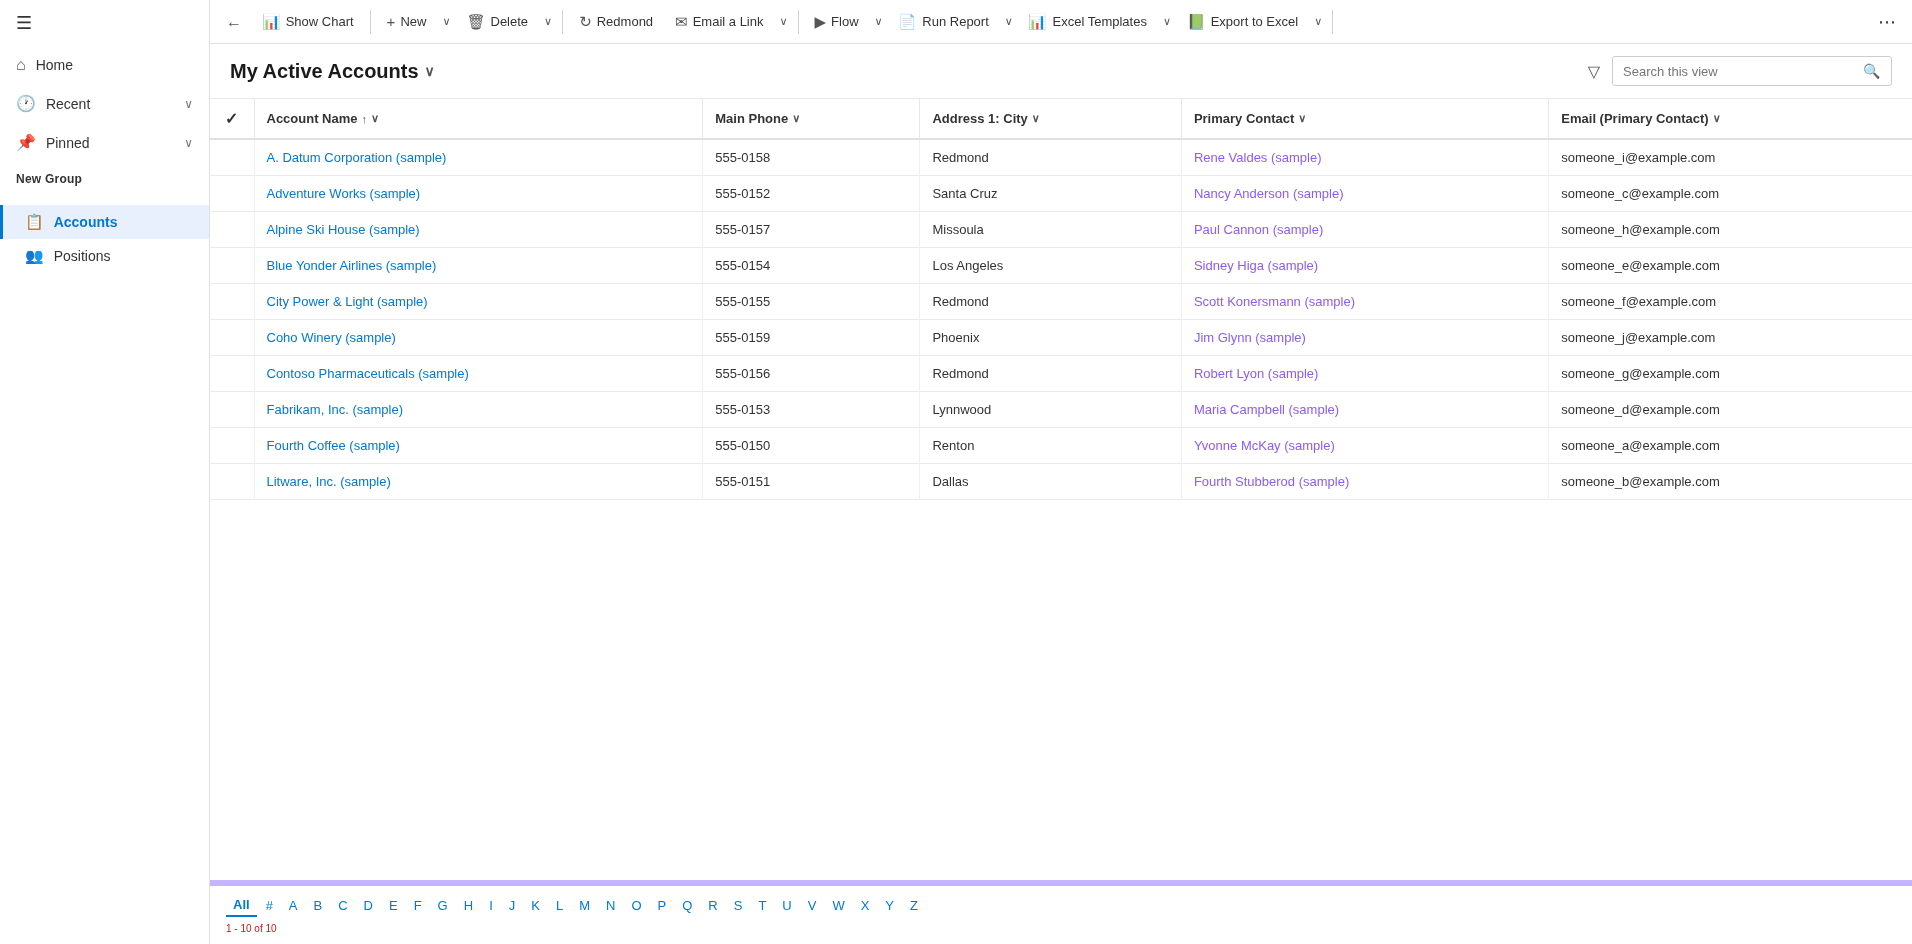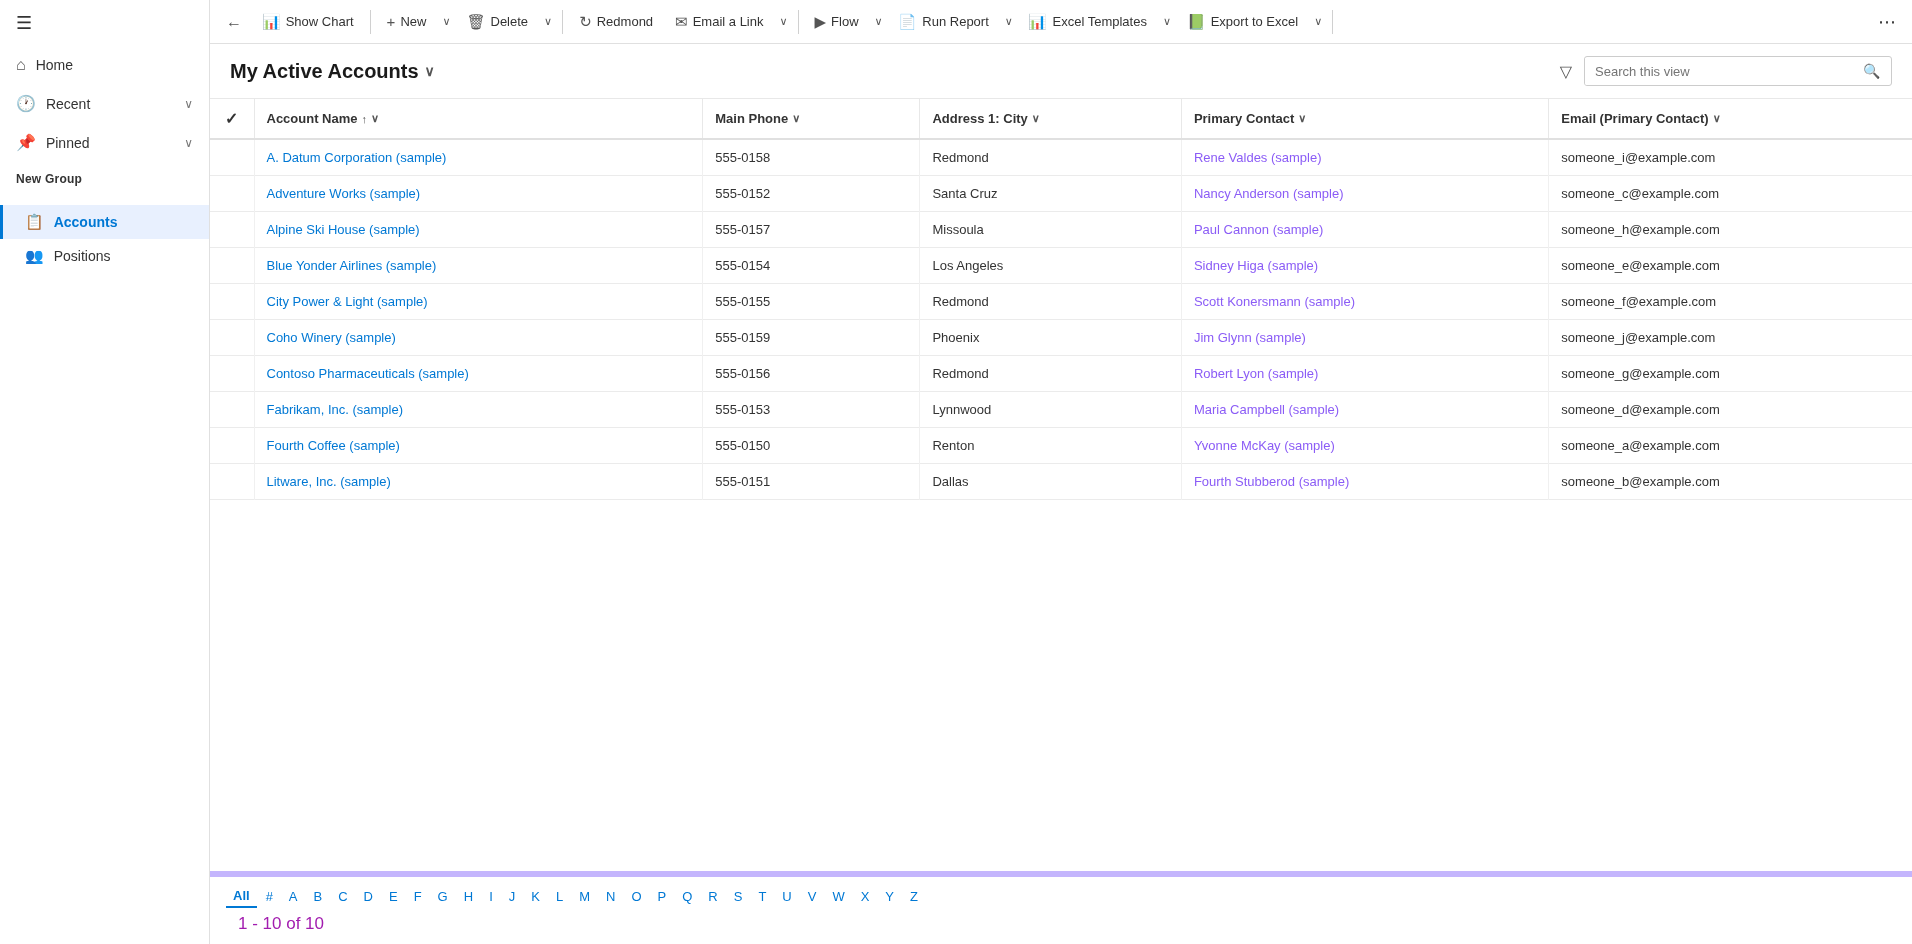--- a/index.html
+++ b/index.html
@@ -160,21 +160,21 @@
       color: #555;
       cursor: pointer;
       padding: 4px;
     }
     .search-box {
       display: flex;
       align-items: center;
       border: 1px solid #ccc;
       border-radius: 3px;
       overflow: hidden;
-      width: 308px;
+      width: 280px;
     }
     .search-input {
       flex: 1;
       border: none;
       outline: none;
       padding: 6px 10px;
       font-size: 13px;
       color: #333;
     }
     .search-btn {
@@ -266,24 +266,23 @@
       color: #0078d4;
       border-radius: 3px;
     }
     .alpha-btn.active {
       color: #0078d4;
       font-weight: 700;
       border-bottom: 2px solid #0078d4;
       border-radius: 0;
     }
     .page-info {
-      font-size: 17px;
-      color: #a21caf;
+      font-size: 10px;
+      color: #b91c1c;
       padding: 2px 0;
-      margin-left: 12px;
     }
 
     
     .check-mark { color: #333; font-size: 16px; }
   </style>
 </head>
 <body>
 
 <div class="sidebar">
   <div class="sidebar-hamburger">☰</div>

